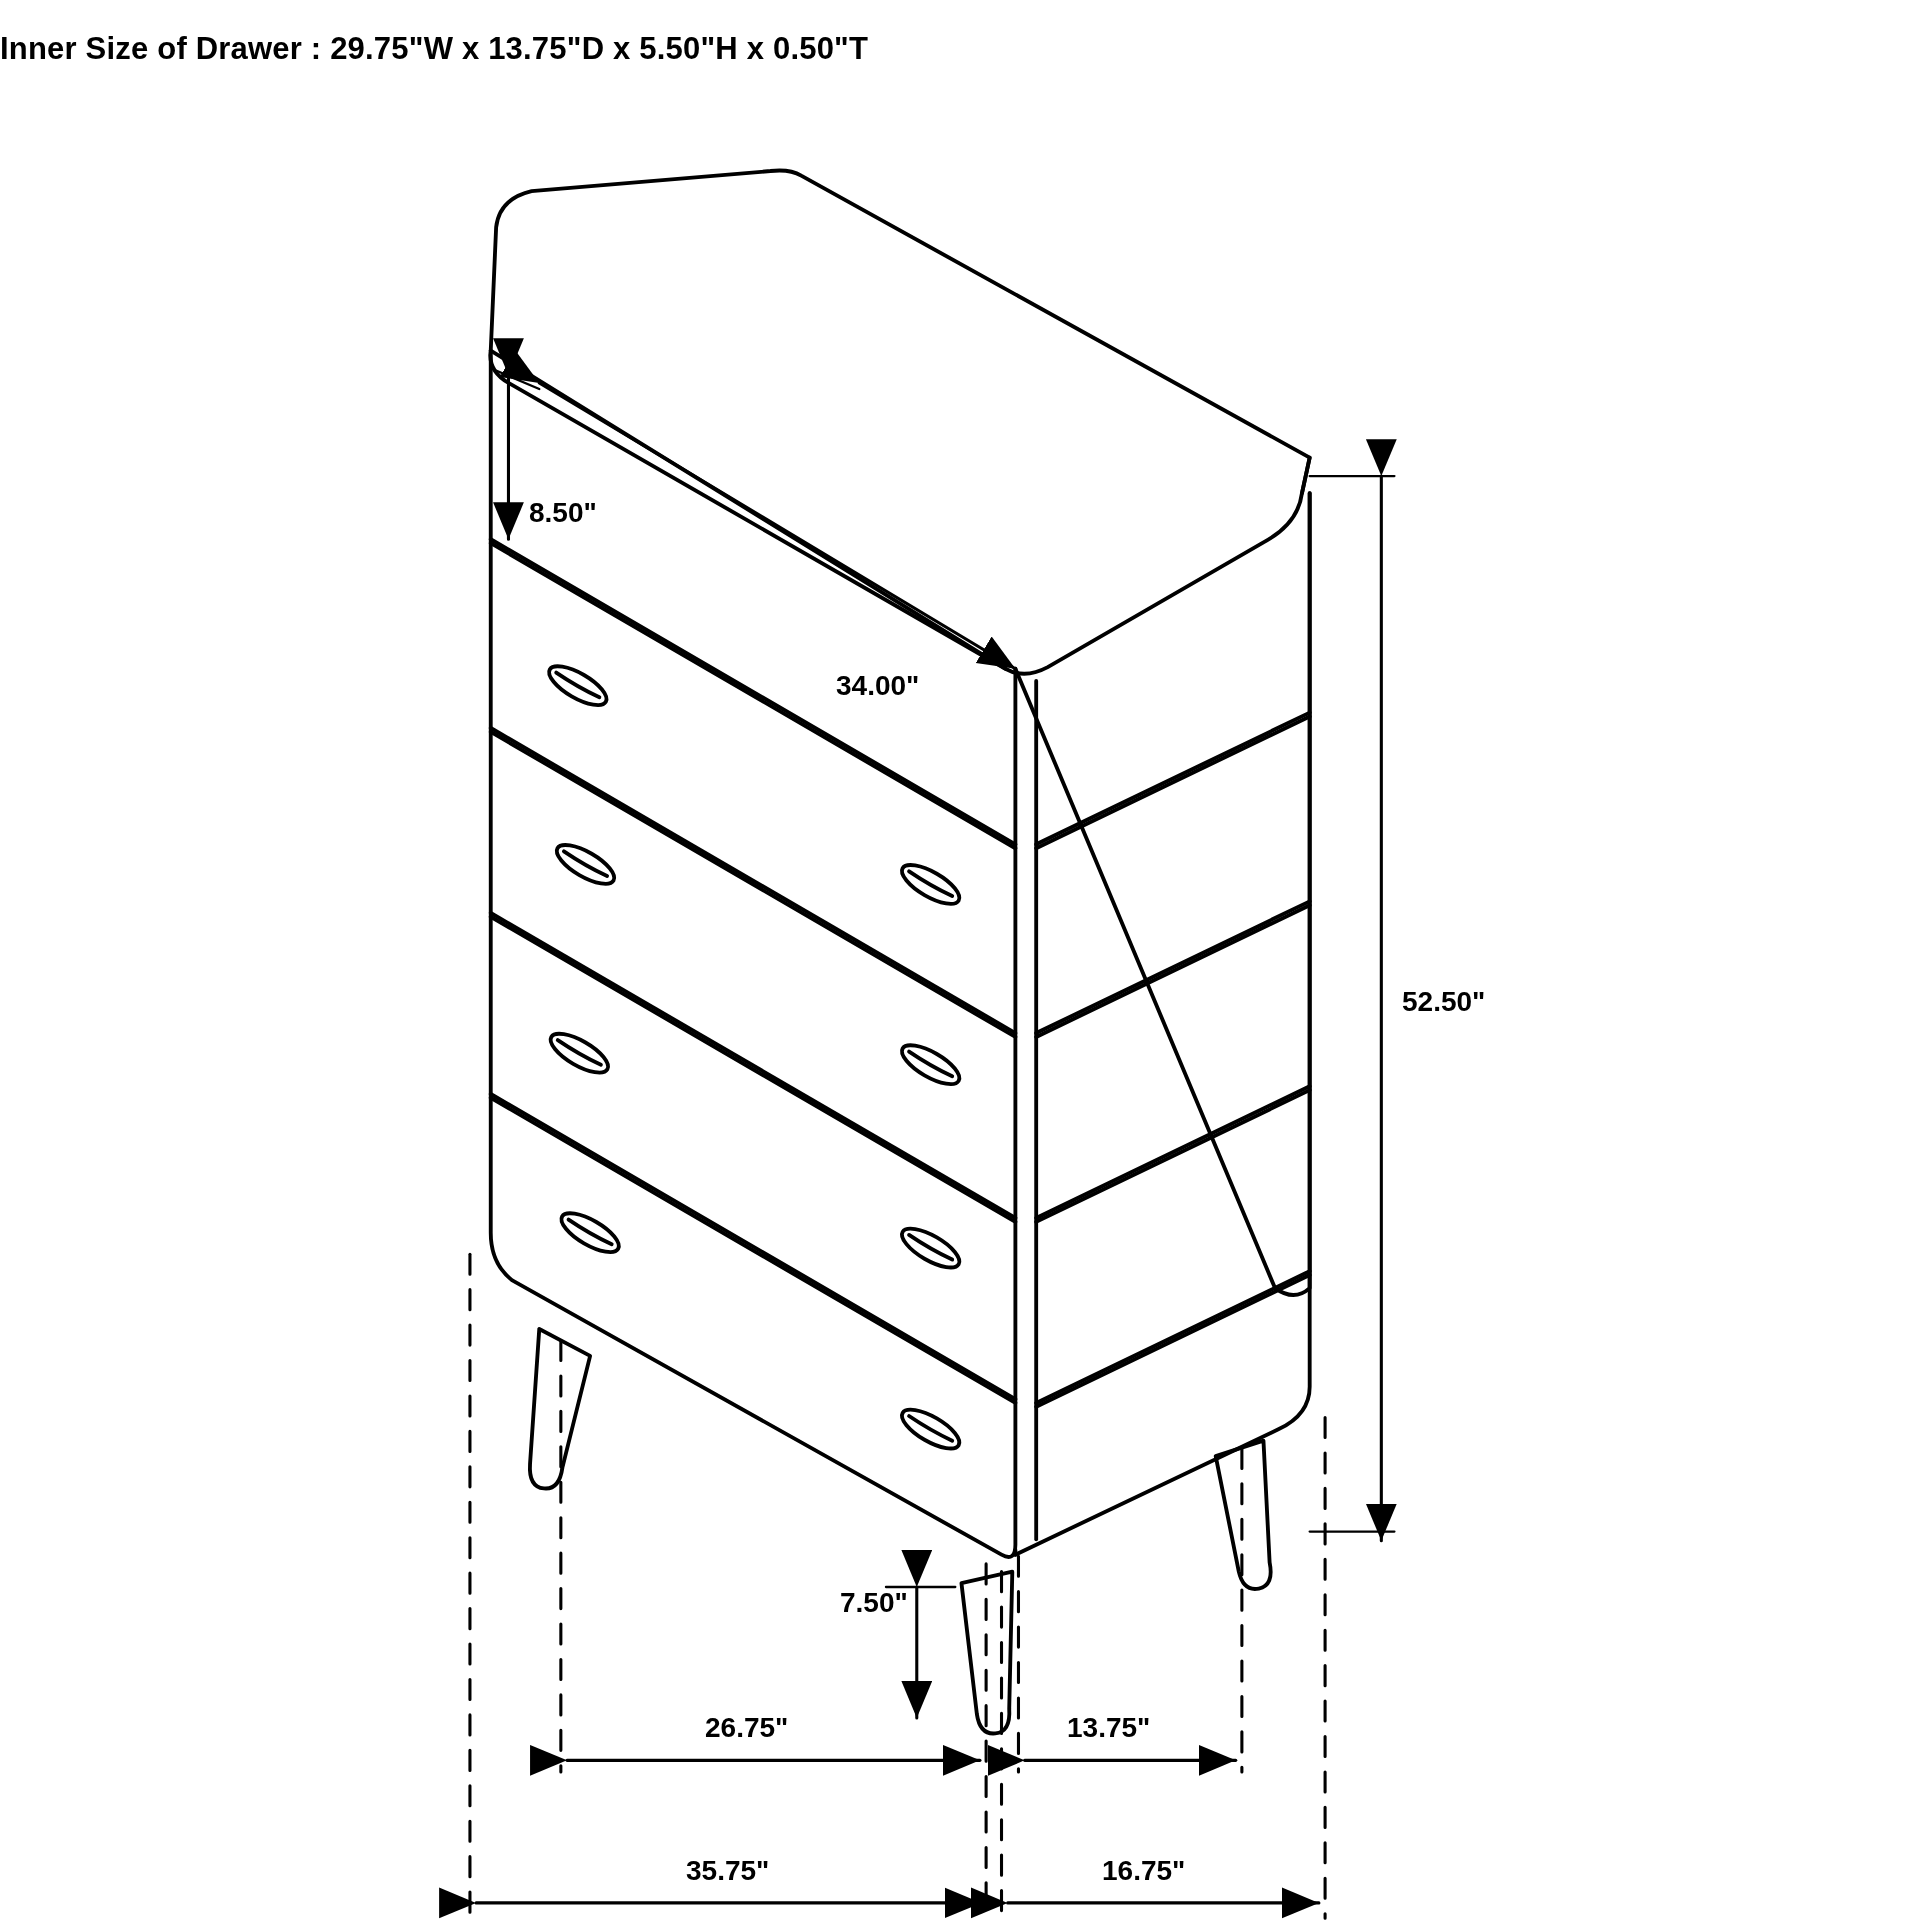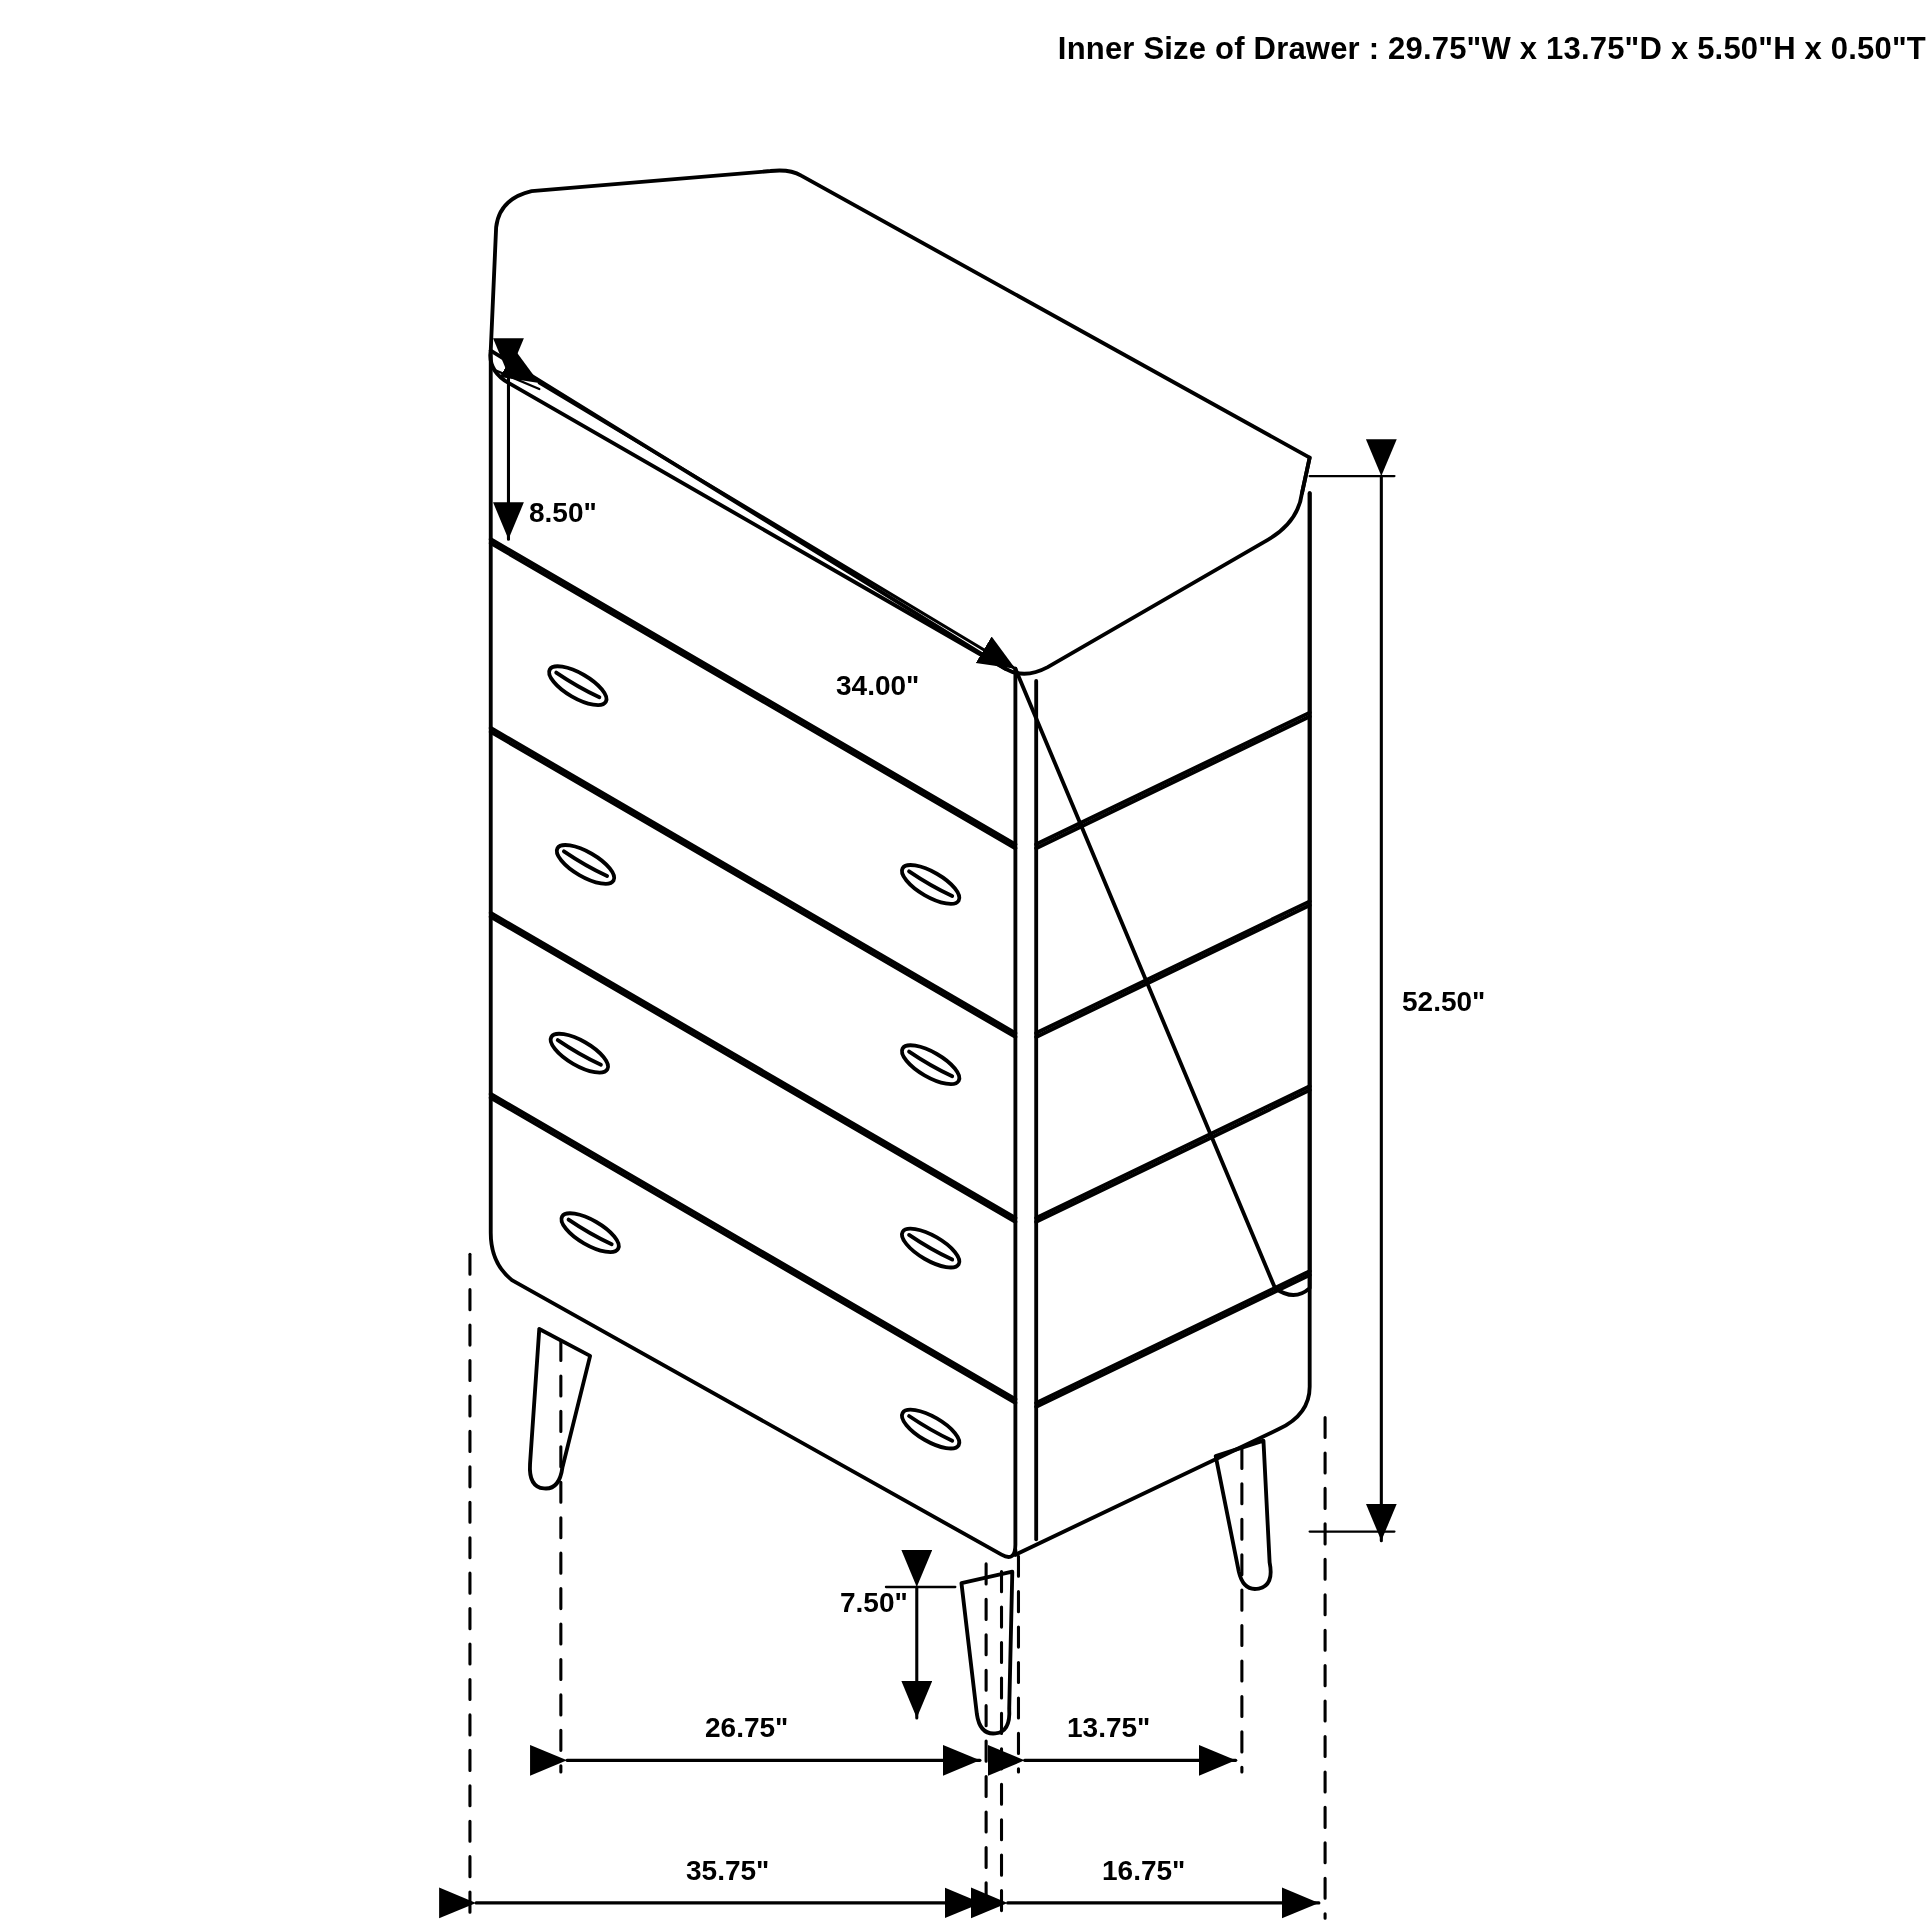--- a/index.html
+++ b/index.html
@@ -17,21 +17,21 @@
   #stage {
     position: relative;
     width: 1926px;
     height: 1926px;
   }
   .title {
     position: absolute;
     top: 31px;
     left: 0;
     width: 1926px;
-    text-align: right;
+    text-align: left;
     font-size: 31px;
     font-weight: bold;
     color: #000;
     letter-spacing: 0.2px;
   }
   svg.drawing {
     position: absolute;
     top: 0;
     left: 0;
     width: 1926px;

